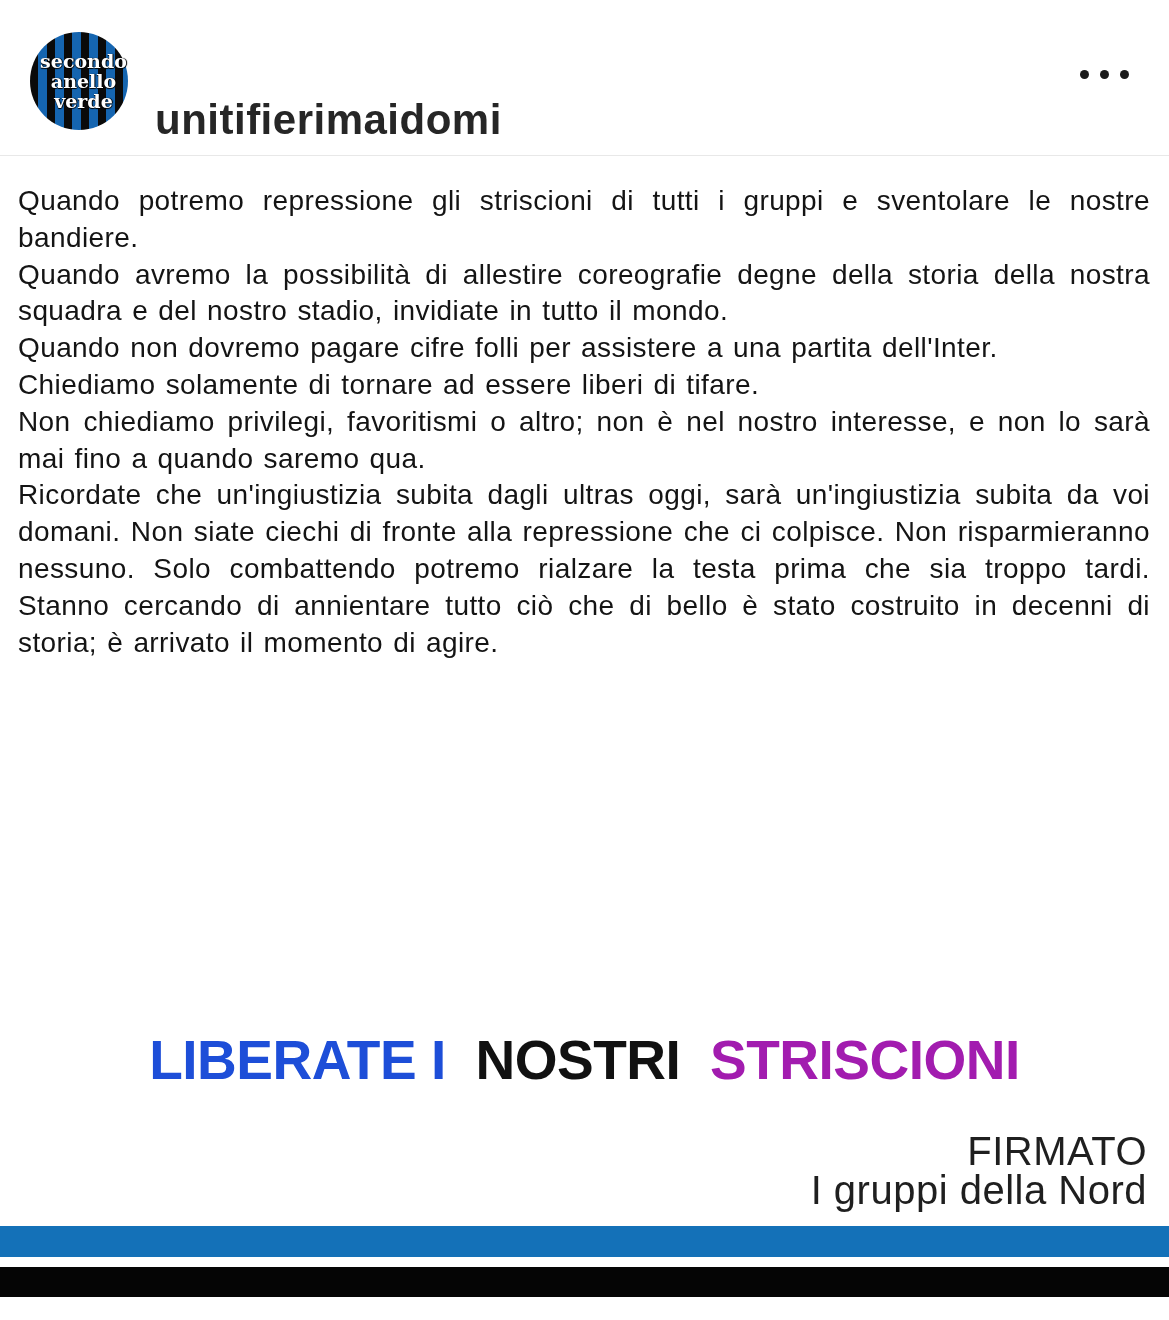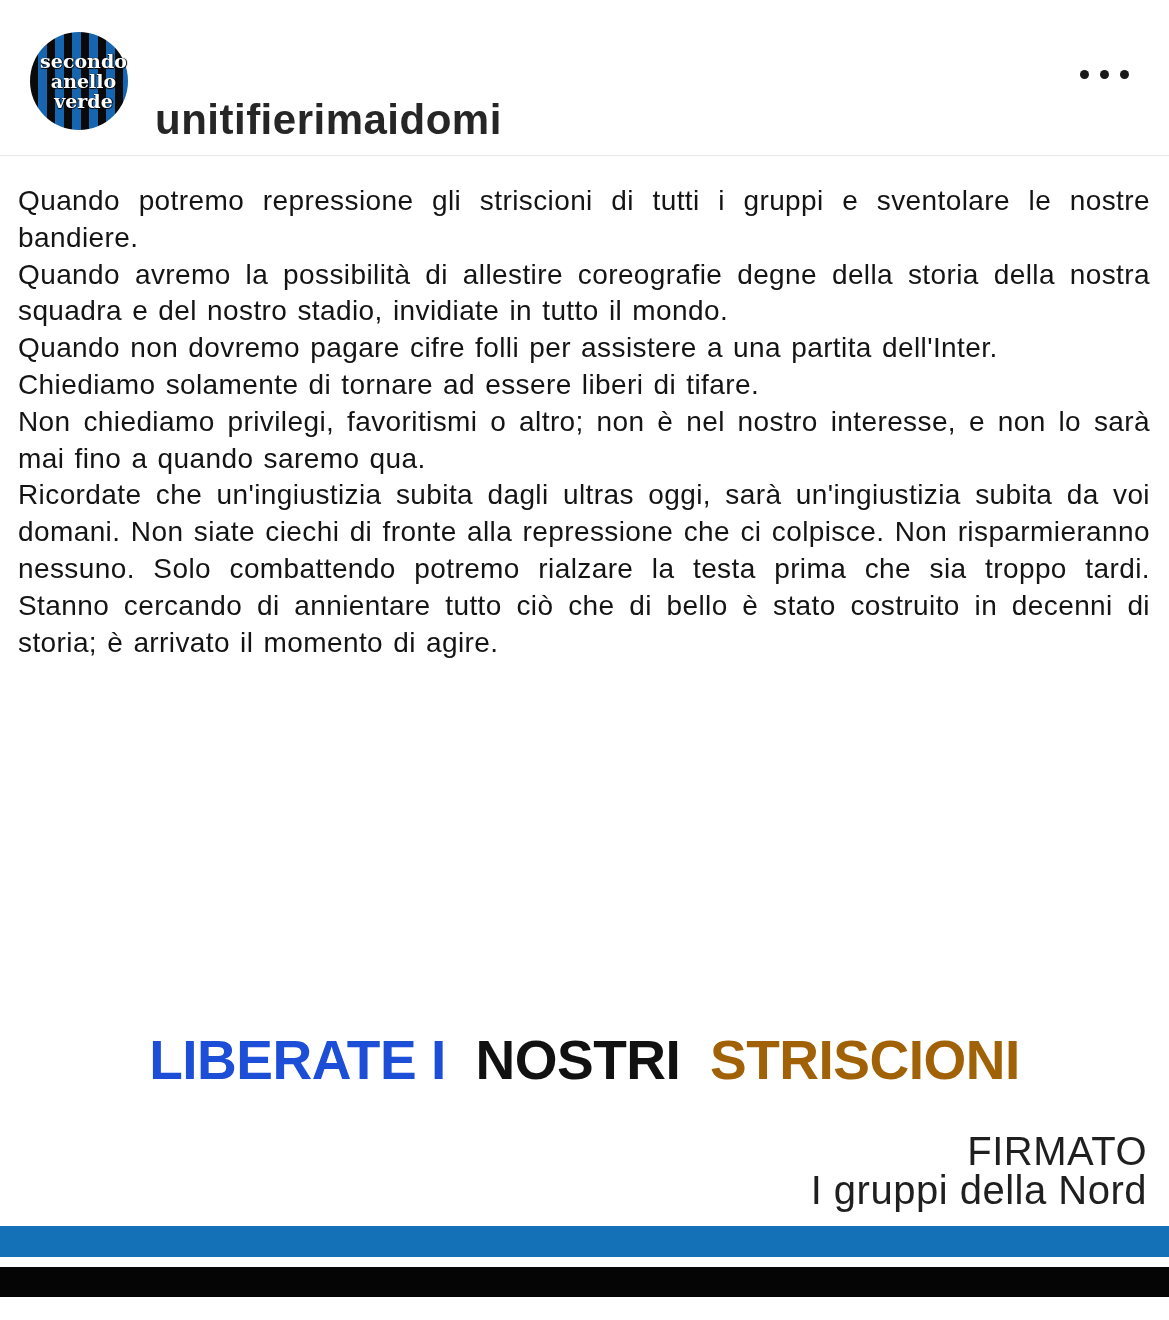--- a/index.html
+++ b/index.html
@@ -90,21 +90,21 @@
       <p>Quando avremo la possibilità di allestire coreografie degne della storia della nostra squadra e del nostro stadio, invidiate in tutto il mondo.</p>
       <p>Quando non dovremo pagare cifre folli per assistere a una partita dell'Inter.</p>
       <p>Chiediamo solamente di tornare ad essere liberi di tifare.</p>
       <p>Non chiediamo privilegi, favoritismi o altro; non è nel nostro interesse, e non lo sarà mai fino a quando saremo qua.</p>
       <p>Ricordate che un'ingiustizia subita dagli ultras oggi, sarà un'ingiustizia subita da voi domani. Non siate ciechi di fronte alla repressione che ci colpisce. Non risparmieranno nessuno. Solo combattendo potremo rialzare la testa prima che sia troppo tardi. Stanno cercando di annientare tutto ciò che di bello è stato costruito in decenni di storia; è arrivato il momento di agire.</p>
     </div>
 
   <div class="headline">
     <span style="color: #1d4ed8;">LIBERATE I</span>
     <span style="color: rgb(17, 17, 17);">NOSTRI</span>
-    <span style="color: #a16207;">STRISCIONI</span>
+    <span style="color: #a21caf;">STRISCIONI</span>
   </div>
 
   <div class="signature">
     <div>FIRMATO</div>
     <div>I gruppi della Nord</div>
   </div>
 
   <div class="stripe-blue" style="background-color: rgb(20, 113, 184);"></div>
   <div class="stripe-black" style="background-color: rgb(5, 5, 5);"></div>
 

